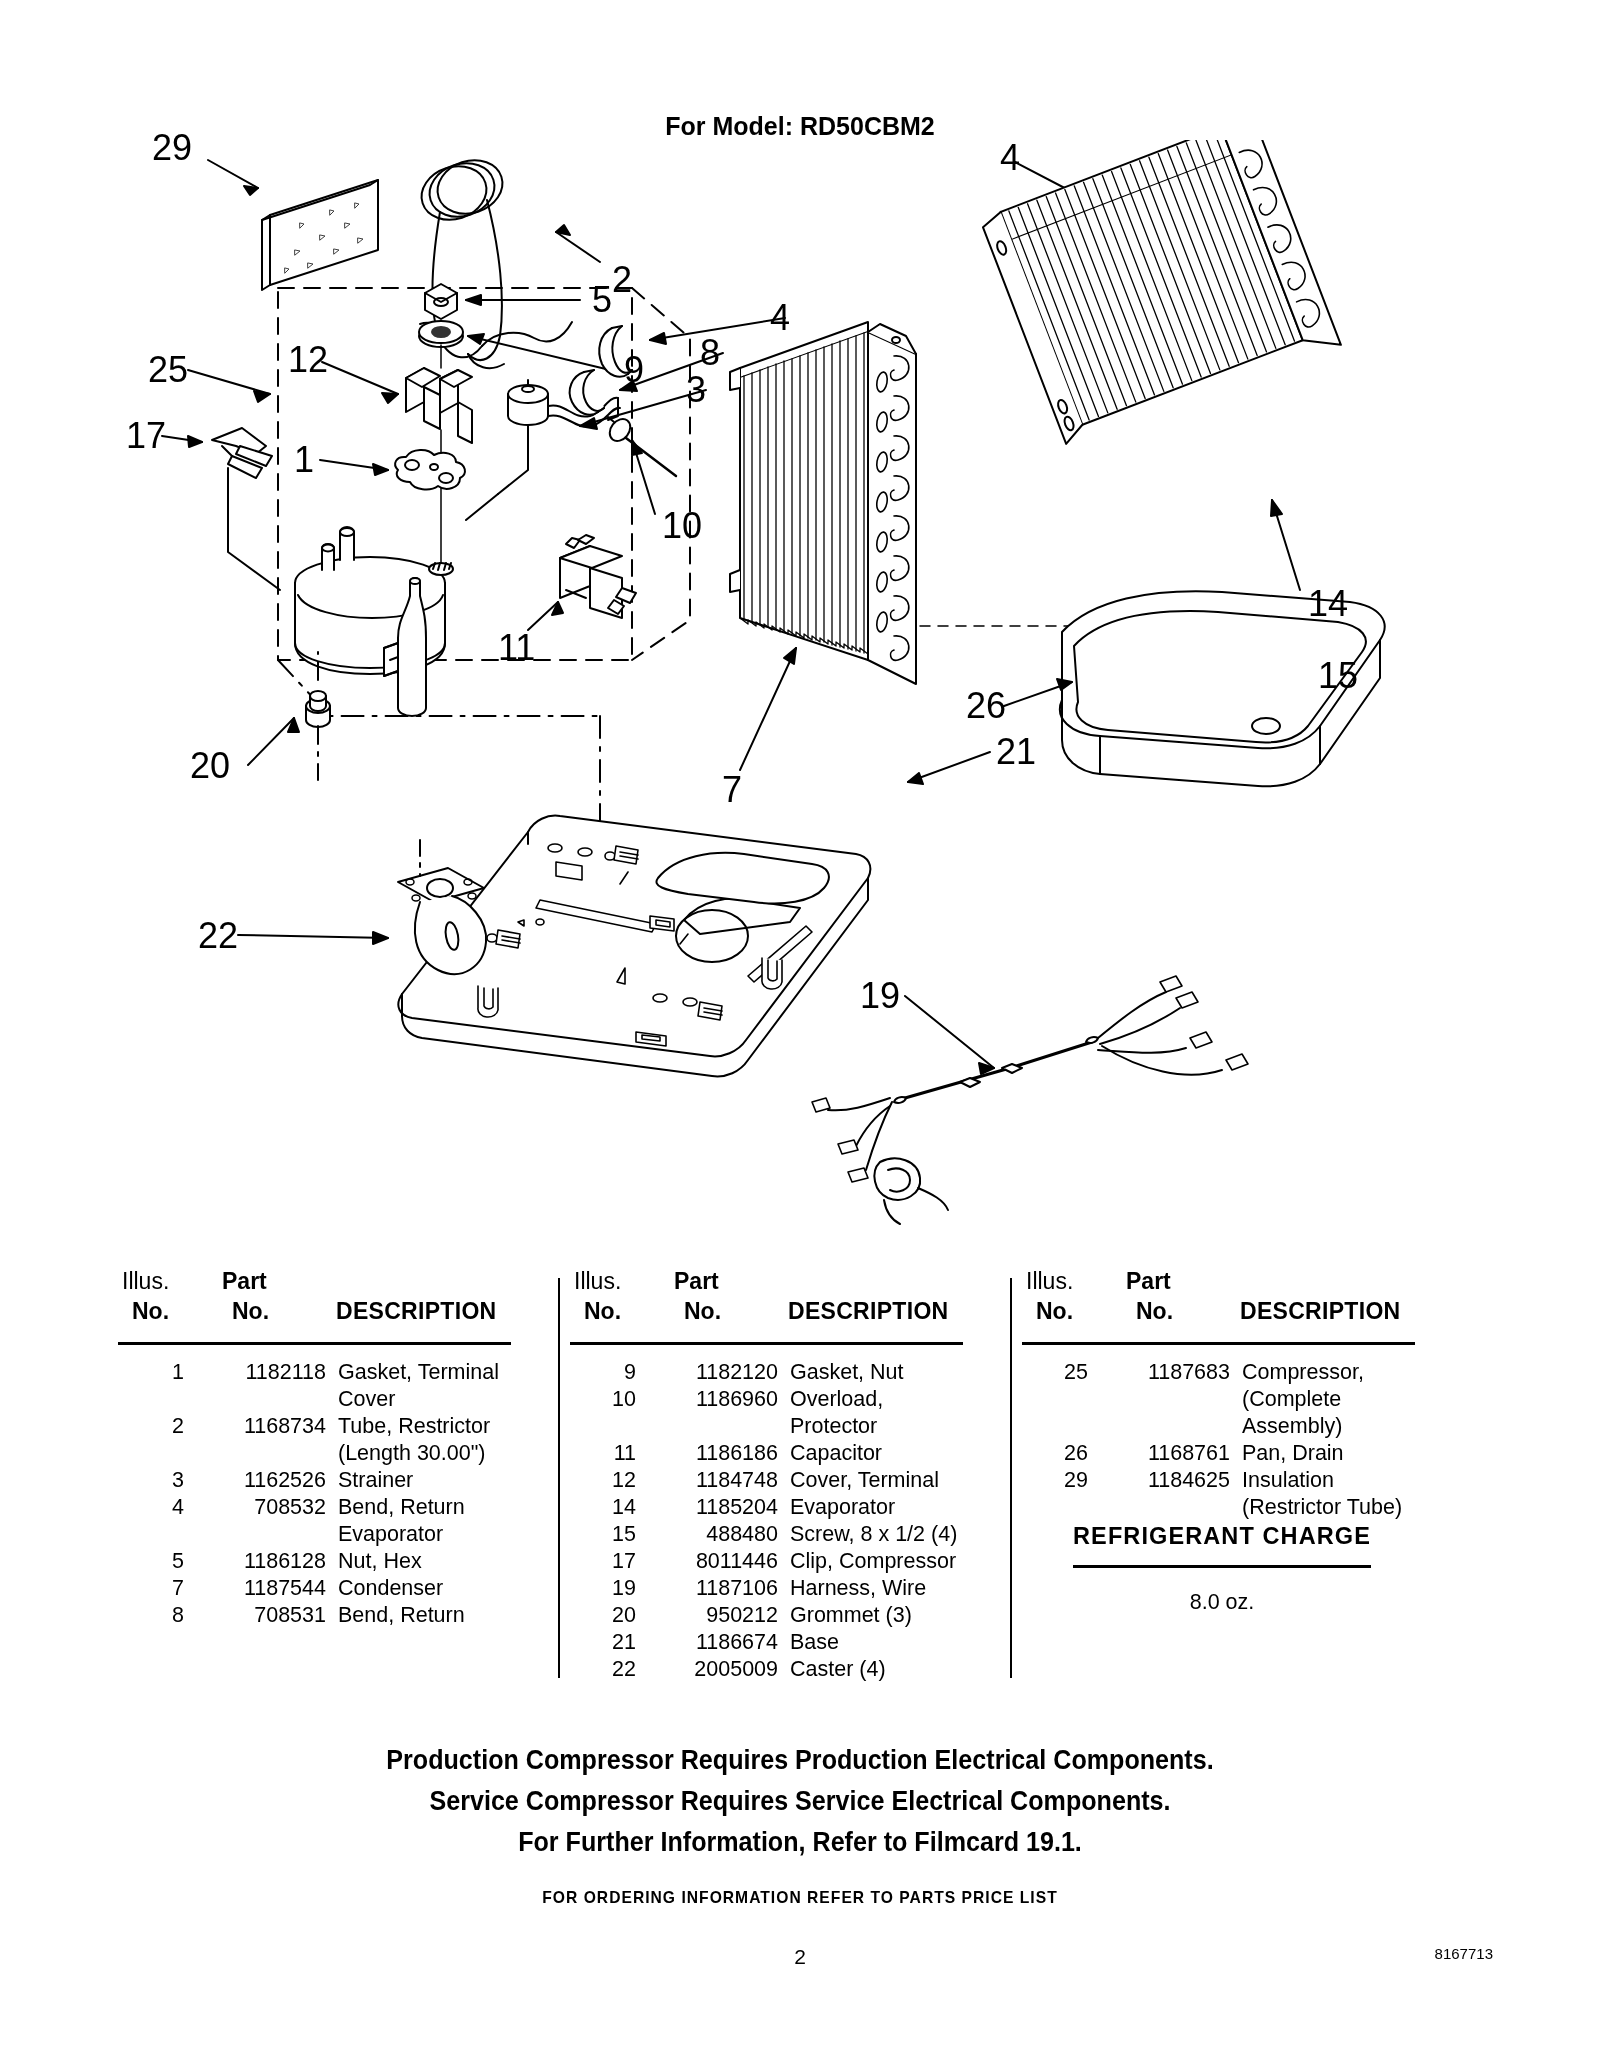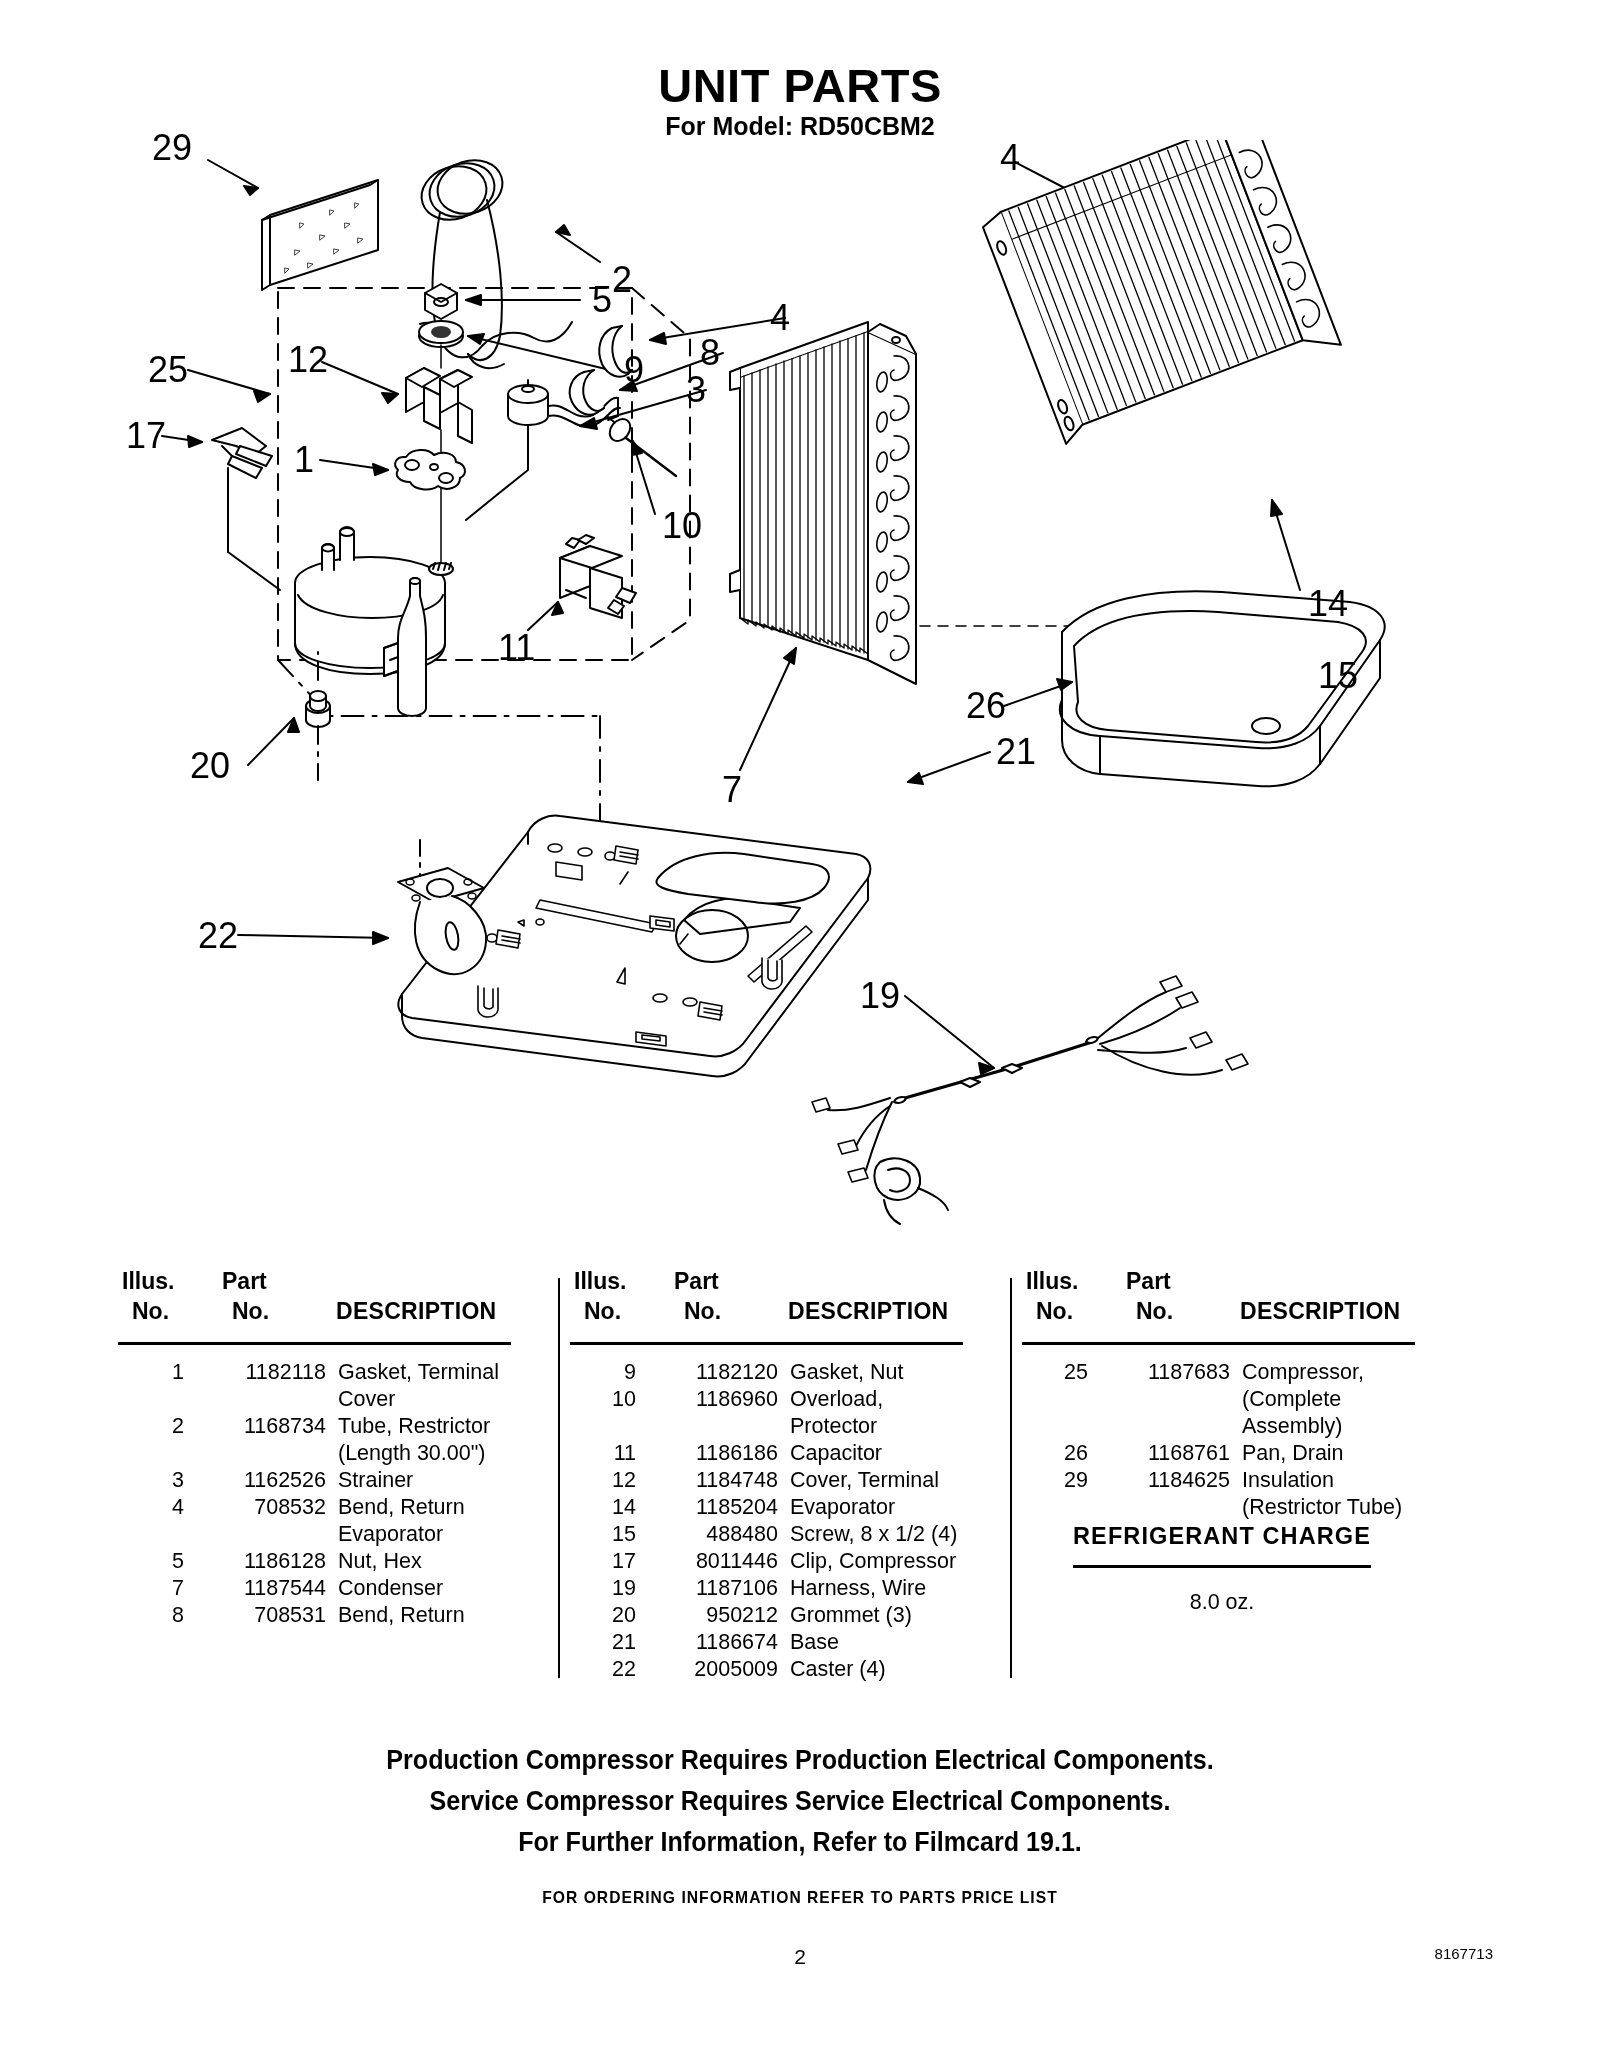--- a/index.html
+++ b/index.html
@@ -31,21 +31,21 @@
   .tables{position:absolute;left:0;top:1268px;width:1600px;height:430px;}
   .col{position:absolute;top:0;font-size:21.5px;}
   .col.c1{left:118px;width:420px;}
   .col.c2{left:570px;width:420px;}
   .col.c3{left:1022px;width:430px;}
   .vrule{position:absolute;top:10px;width:2px;background:#000;height:400px;}
   .vrule.v1{left:558px;}
   .vrule.v2{left:1010px;}
 
   .hdr{position:relative;height:74px;}
-  .hdr .h-illus{position:absolute;left:4px;top:0;font-weight:bold;font-size:23px;}
+  .hdr .h-illus{position:absolute;left:4px;top:0;font-weight:normal;font-size:23px;}
   .hdr .h-illus2{position:absolute;left:14px;top:30px;font-weight:bold;font-size:23px;}
   .hdr .h-part{position:absolute;left:104px;top:0;font-weight:bold;font-size:23px;}
   .hdr .h-part2{position:absolute;left:114px;top:30px;font-weight:bold;font-size:23px;}
   .hdr .h-desc{position:absolute;left:186px;top:30px;font-weight:bold;font-size:23px;letter-spacing:.3px;margin-left:32px;}
   .hrule{position:absolute;left:0;top:74px;height:3px;background:#000;}
   .c1 .hrule{width:393px;}
   .c2 .hrule{width:393px;}
   .c3 .hrule{width:393px;}
 
   .rows{position:absolute;left:0;top:92px;width:100%;}
@@ -75,21 +75,20 @@
     transform:scaleX(.92);transform-origin:center top;
   }
   .pageno{position:absolute;left:0;top:1945px;width:1600px;text-align:center;font-size:21px;}
   .docno{position:absolute;right:107px;top:1945px;font-size:15px;}
 </style>
 </head>
 <body>
 
 <div class="page">
 
-  <div class="title">UNIT PARTS</div>
   <div class="subtitle">For Model: RD50CBM2</div>
 
   <div class="diagram">
     <svg viewBox="0 0 1600 1120" xmlns="http://www.w3.org/2000/svg">
       <g fill="none" stroke="#000" stroke-width="2" stroke-linecap="round" stroke-linejoin="round">
 
         <g>
           <path d="M270 75 L378 40 L378 110 L270 145 Z" fill="#fff"></path>
           <path d="M262 80 L270 75 L270 145 L262 150 Z" fill="#fff"></path>
           <path d="M262 80 L370 45 L378 40" fill="none"></path>

